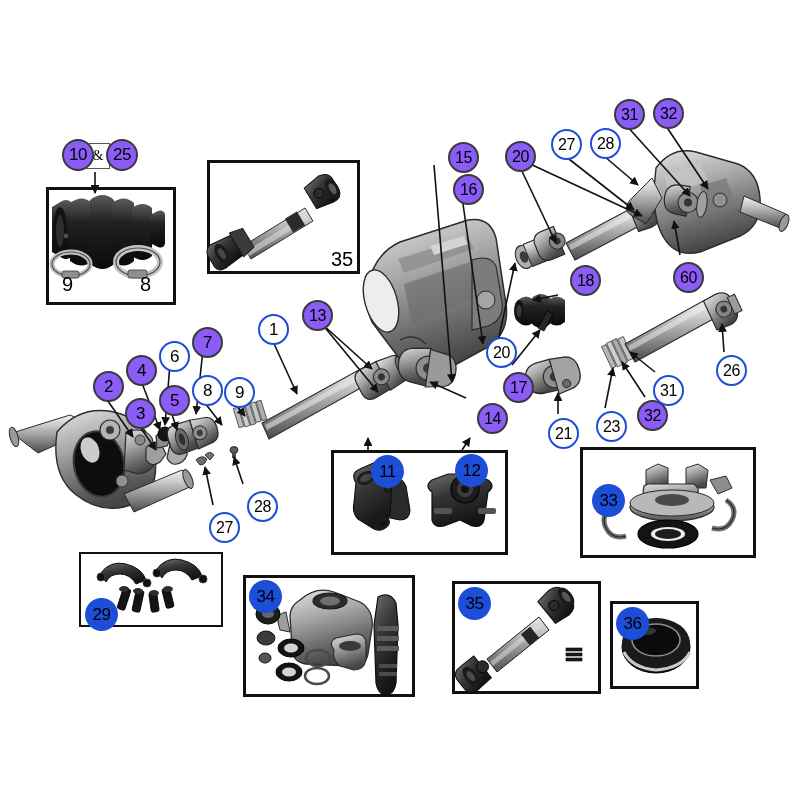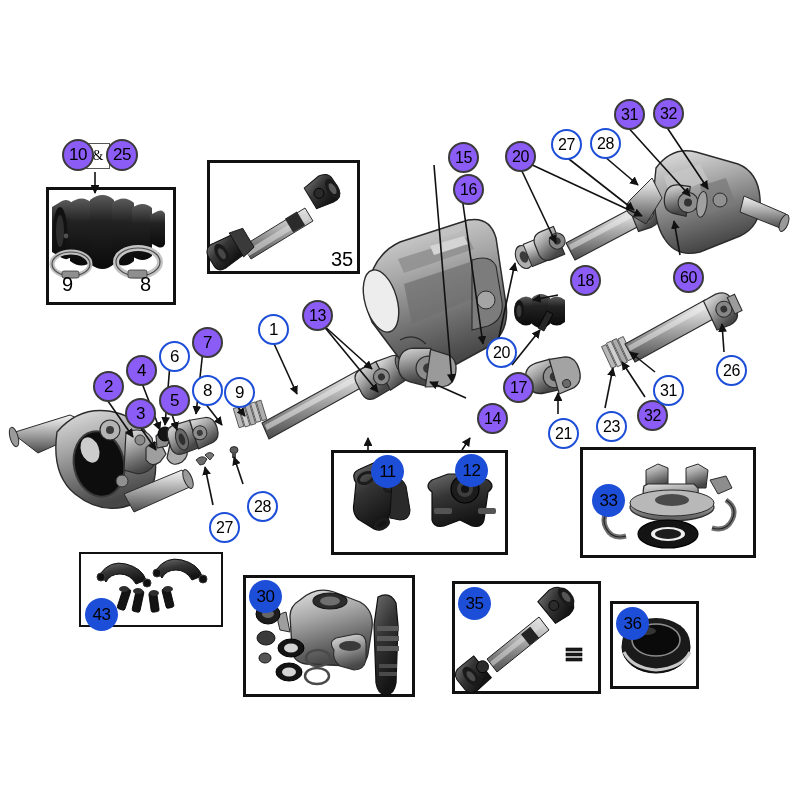--- a/index.html
+++ b/index.html
@@ -511,23 +511,23 @@
   <div class="badge white" style="left:653px;top:375px;width:31px;height:31px;font-size:16px;">31</div>
   <div class="badge white" style="left:716px;top:355px;width:31px;height:31px;font-size:16px;">26</div>
   <div class="badge white" style="left:551px;top:129px;width:31px;height:31px;font-size:16px;">27</div>
   <div class="badge white" style="left:590px;top:128px;width:31px;height:31px;font-size:16px;">28</div>
   <div class="badge gray" style="left:673px;top:262px;width:31px;height:31px;font-size:16px;">60</div>
   <div class="badge gray" style="left:614px;top:99px;width:31px;height:31px;font-size:16px;">31</div>
   <div class="badge gray" style="left:653px;top:98px;width:31px;height:31px;font-size:16px;">32</div>
 
   <div class="badge gray-soft" style="left:371px;top:455px;width:33px;height:33px;font-size:17px;">11</div>
   <div class="badge gray-soft" style="left:455px;top:454px;width:33px;height:33px;font-size:17px;">12</div>
-  <div class="badge gray-soft" style="left:85px;top:598px;width:33px;height:33px;font-size:17px;">43</div>
+  <div class="badge gray-soft" style="left:85px;top:598px;width:33px;height:33px;font-size:17px;">29</div>
   <div class="badge gray-soft" style="left:592px;top:452px;width:33px;height:33px;font-size:17px;margin-top:32px;">33</div>
-  <div class="badge gray-soft" style="left:249px;top:580px;width:33px;height:33px;font-size:17px;">30</div>
+  <div class="badge gray-soft" style="left:249px;top:580px;width:33px;height:33px;font-size:17px;">34</div>
   <div class="badge gray-soft" style="left:458px;top:587px;width:33px;height:33px;font-size:17px;">35</div>
   <div class="badge gray-soft" style="left:616px;top:607px;width:33px;height:33px;font-size:17px;">36</div>
 
   <div class="box-caption" style="left:62px;top:273px;font-size:20px;">9</div>
   <div class="box-caption" style="left:140px;top:273px;font-size:20px;">8</div>
   <div class="box-caption" style="left:331px;top:248px;font-size:20px;">35</div>
 
 </div>
 
 </body></html>

